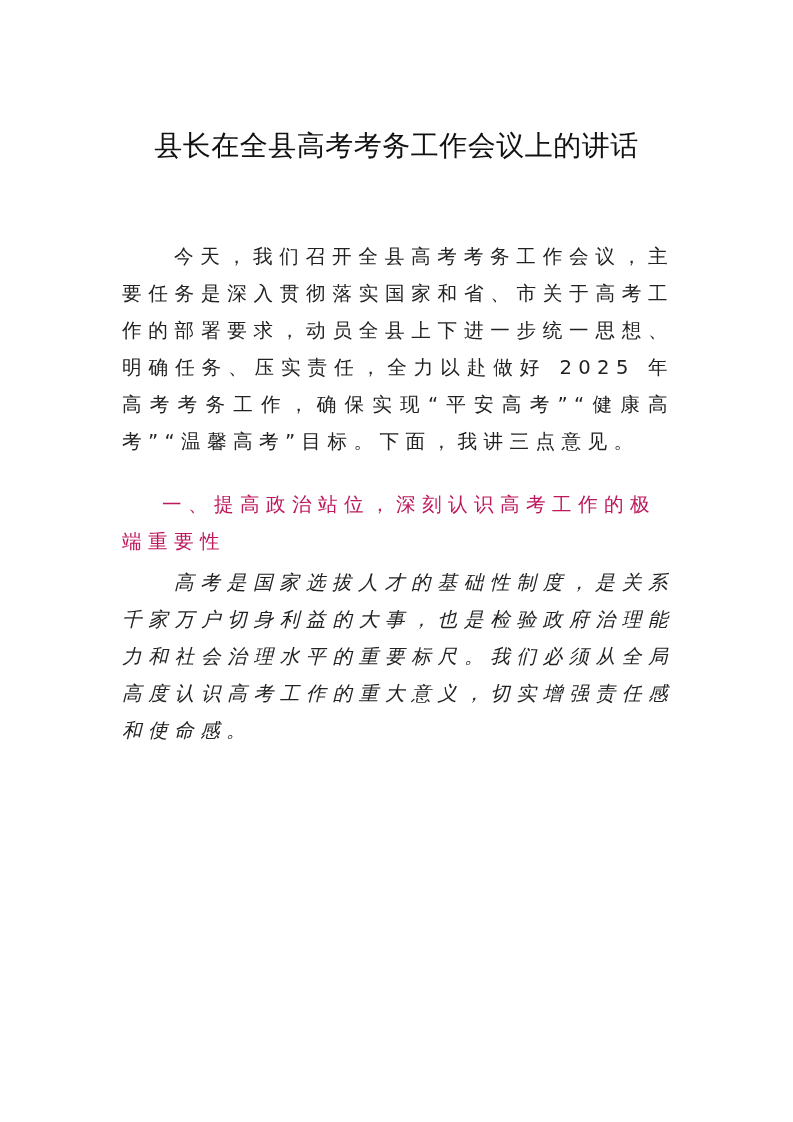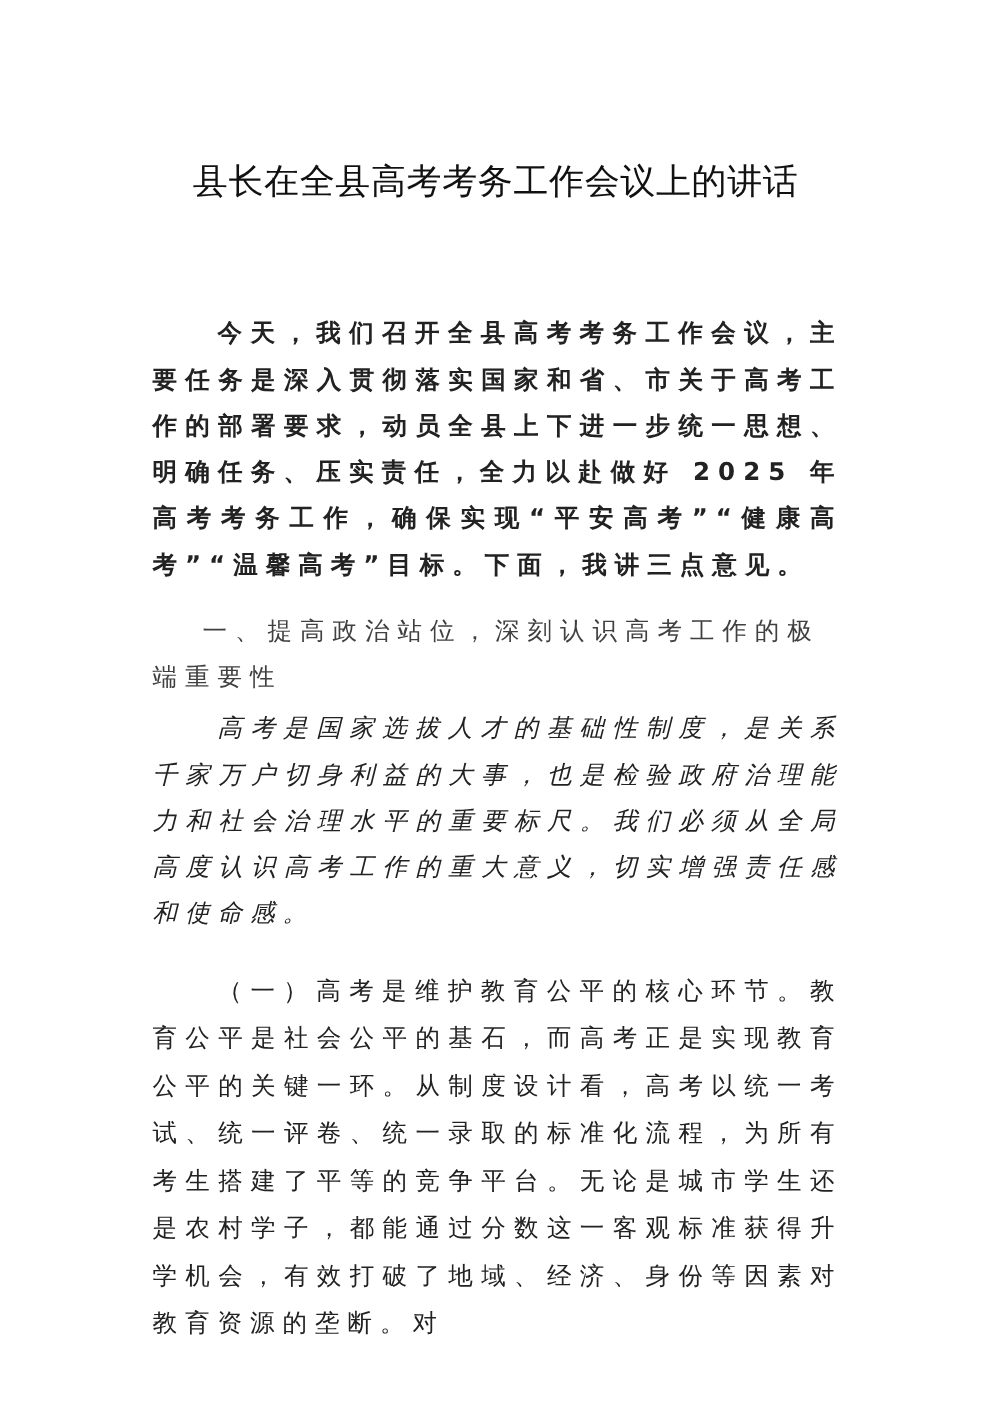--- a/index.html
+++ b/index.html
@@ -51,33 +51,32 @@
   .body-text.loose { line-height: 38px; }
   .heading {
     position: absolute;
     left: 122px;
     width: 552px;
     font-size: 19.6px;
     letter-spacing: 6.4px;
     line-height: 37px;
     text-indent: 40px;
     margin: 0;
-    color: #404040;
+    color: #be185d;
   }
-  .p1 { top: 248px; font-weight: bold; }
+  .p1 { top: 238px; }
   .h1 { top: 486px; }
   .p2 { top: 564px; font-style: italic; }
   .p3 { top: 774px; }
 </style>
 </head>
 <body>
 
 <div class="page">
   <h1 class="title">县长在全县高考考务工作会议上的讲话</h1>
 
   <p class="body-text p1">今天，我们召开全县高考考务工作会议，主要任务是深入贯彻落实国家和省、市关于高考工作的部署要求，动员全县上下进一步统一思想、明确任务、压实责任，全力以赴做好 2025 年高考考务工作，确保实现“平安高考”“健康高考”“温馨高考”目标。下面，我讲三点意见。</p>
 
   <p class="heading h1">一、提高政治站位，深刻认识高考工作的极端重要性</p>
 
   <p class="body-text p2">高考是国家选拔人才的基础性制度，是关系千家万户切身利益的大事，也是检验政府治理能力和社会治理水平的重要标尺。我们必须从全局高度认识高考工作的重大意义，切实增强责任感和使命感。</p>
 
-  <p class="body-text loose p3">（一）高考是维护教育公平的核心环节。教育公平是社会公平的基石，而高考正是实现教育公平的关键一环。从制度设计看，高考以统一考试、统一评卷、统一录取的标准化流程，为所有考生搭建了平等的竞争平台。无论是城市学生还是农村学子，都能通过分数这一客观标准获得升学机会，有效打破了地域、经济、身份等因素对教育资源的垄断。对</p>
 </div>
 
 </body></html>

